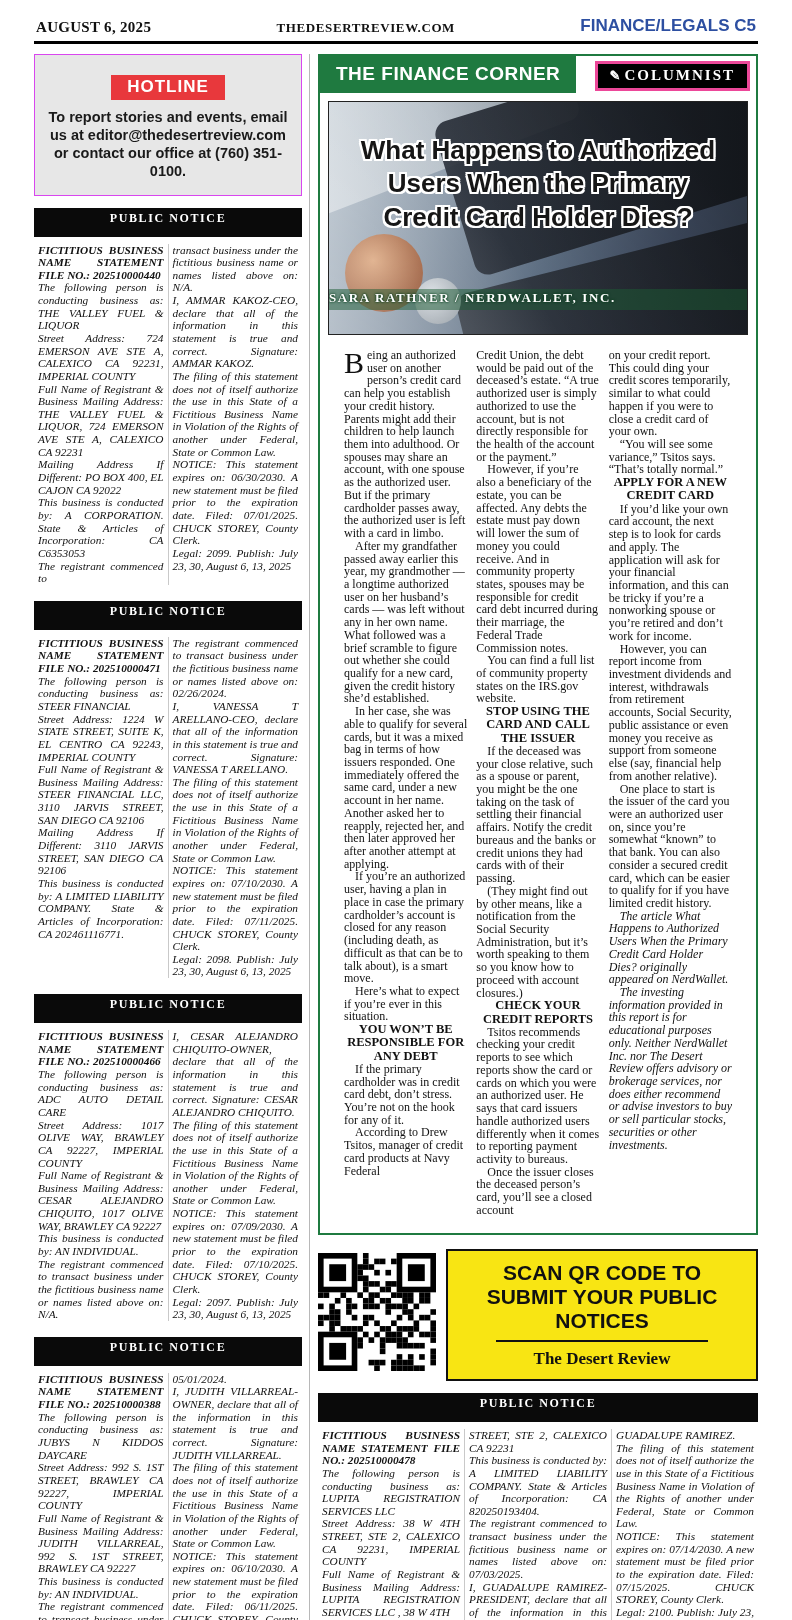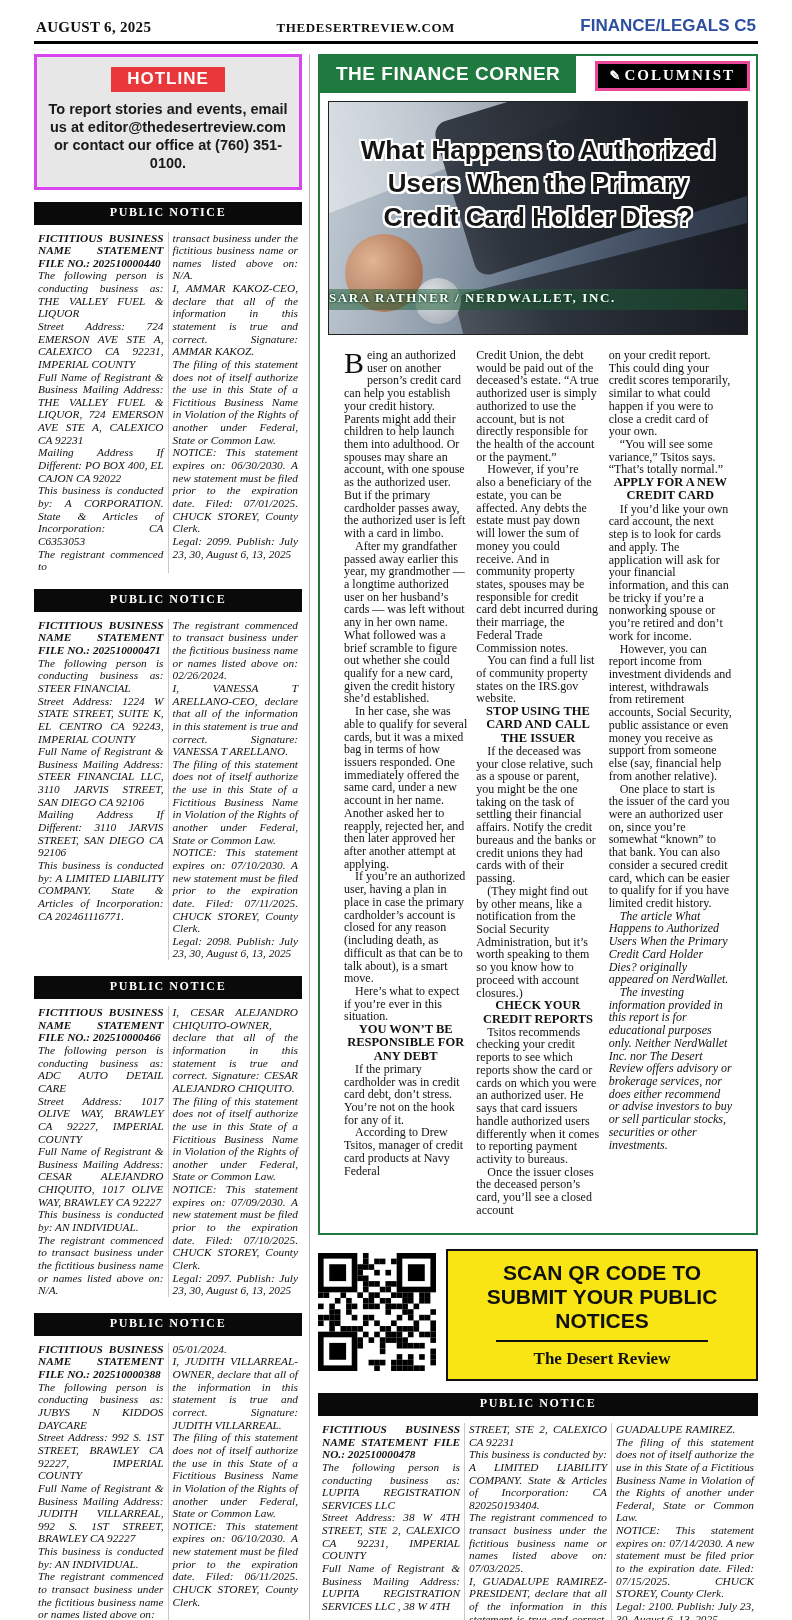--- a/index.html
+++ b/index.html
@@ -17,30 +17,30 @@
   .m-date{font-weight:700; font-size:15px; letter-spacing:.3px;}
   .m-site{font-weight:700; font-size:13px; letter-spacing:.6px;}
   .m-section{font-family:"Liberation Sans", sans-serif; font-weight:700; font-size:17px; color:var(--header-blue);}
 
   
   .content{display:flex; margin:10px 34px 0; gap:8px;}
   .left-col{width:276px; border-right:1px solid #b8b8b8; padding-right:7px;}
   .right-col{width:440px; flex:1;}
 
   
-  .hotline-box{border:3px solid #d946ef; background:#e7e7e7; text-align:center; padding:10px 8px 14px; margin-bottom:12px;}
+  .hotline-box{border:1px solid #d946ef; background:#e7e7e7; text-align:center; padding:20px 8px 14px; margin-bottom:12px;}
   .hotline-badge{display:inline-block; background:var(--hotline-red); color:#fff;
     font-family:"Liberation Sans", sans-serif; font-weight:700; font-size:17px;
     padding:2px 16px 3px; letter-spacing:1px; margin-bottom:8px;}
   .hotline-text{font-family:"Liberation Sans", sans-serif; font-weight:700; font-size:14.5px; line-height:1.25; color:#1a1a1a;}
 
   
   .notice-section{margin-bottom:16px;}
   .pn-bar{background:var(--bar-black); color:#fff; text-align:center;
-    font-weight:700; font-size:12px; letter-spacing:1.6px; padding:3px 0 5px;}
+    font-weight:700; font-size:12px; letter-spacing:1.6px; padding:3px 0 11px;}
   .notice-cols{display:flex; gap:0; padding-top:7px;font-style:italic;}
   .notice-col{flex:1; font-size:11.3px; line-height:1.12; text-align:justify; padding:0 4px;}
   .notice-col + .notice-col{border-left:1px solid #c9c9c9;}
   .notice-col p{margin:0;}
   .notice-title{font-weight:700;}
 
   
   .finance-box{border:2px solid var(--accent-green); position:relative; padding:0 0 6px;}
   .fc-header{display:flex; justify-content:space-between; align-items:flex-start; margin-bottom:8px;text-align:right;}
   .fc-title{background:var(--accent-green); color:#fff; font-family:"Liberation Sans", sans-serif;

